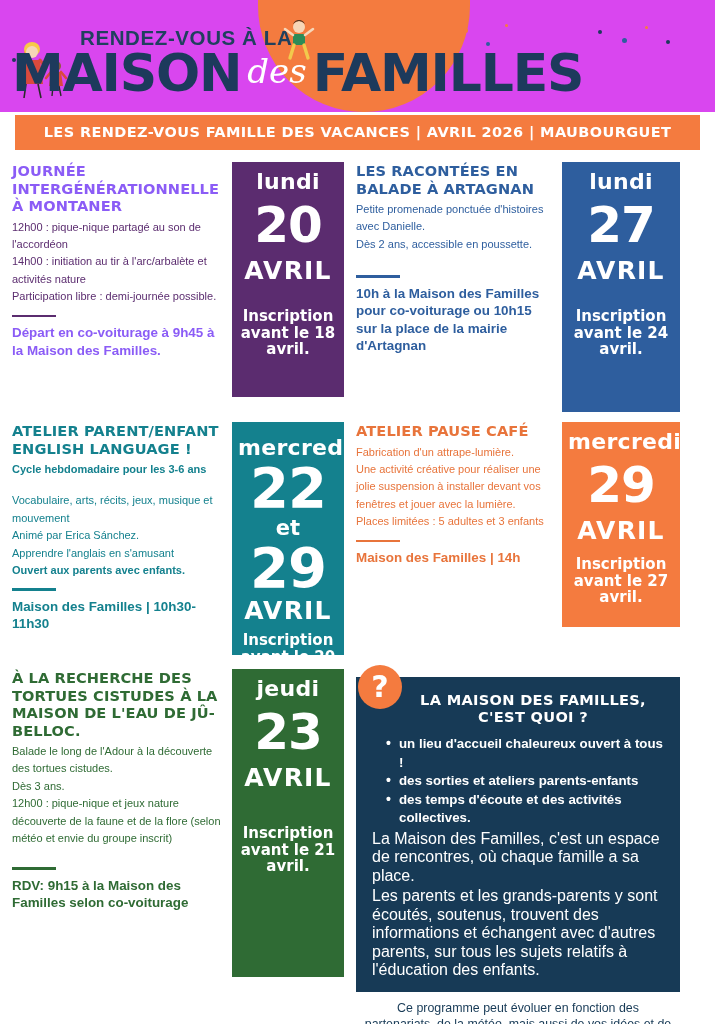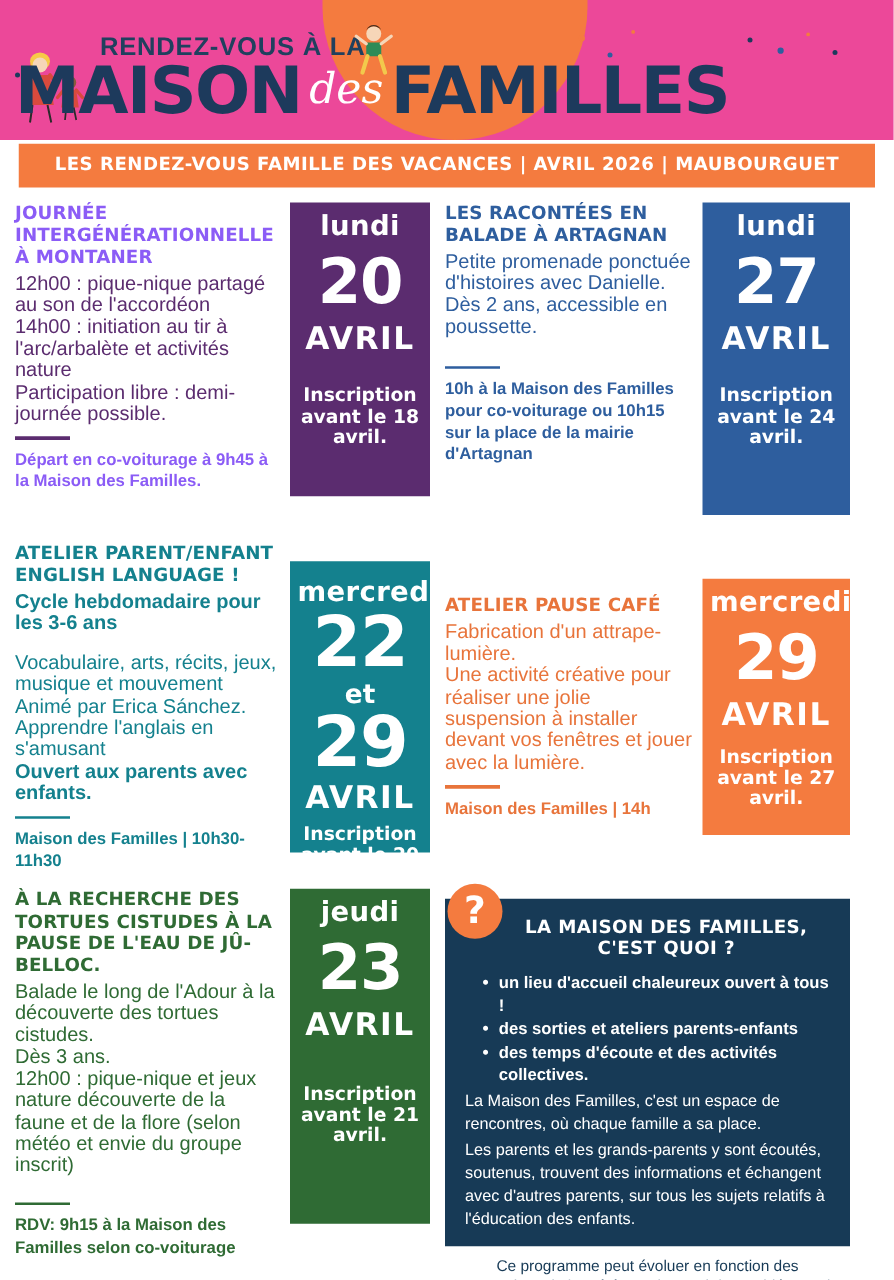--- a/index.html
+++ b/index.html
@@ -10,21 +10,21 @@
     background: #ffffff;
     font-family: "Liberation Sans", sans-serif;
     overflow: hidden;
     position: relative;
   }
 
   
   .header {
     position: relative;
     height: 112px;
-    background: #ec4899;
+    background: #d946ef;
     overflow: hidden;
   }
   .header-arc {
     position: absolute;
     left: 258px;
     top: -74px;
     width: 212px;
     height: 186px;
     background: #F47B3F;
     border-radius: 0 0 110px 110px;
@@ -103,21 +103,21 @@
 
   .blk-title {
     font-size: 14.6px;
     font-weight: bold;
     line-height: 17.5px;
     letter-spacing: 0.1px;
     margin-bottom: 4px;
     font-family: "DejaVu Sans", sans-serif;
   }
   .blk-body {
-    font-size: 16px;
+    font-size: 11px;
     line-height: 17.4px;
   }
   .blk-body p { margin: 0; }
   .rule {
     width: 44px;
     height: 2.6px;
     margin: 9px 0 7px 0;
   }
   .blk-foot {
     font-size: 13.4px;
@@ -229,21 +229,21 @@
     line-height: 18.5px;
     position: relative;
     padding-left: 13px;
   }
   .info-bullets li::before {
     content: "\2022";
     position: absolute;
     left: 0; top: -1px;
     font-size: 14px;
   }
-  .info-para { font-size: 13px; line-height: 18.5px; margin-top: 2px; }
+  .info-para { font-size: 16px; line-height: 18.5px; margin-top: 2px; }
 
   
   .footer {
     color: #173A56;
     padding: 8px 6px 0 6px;
     text-align: center;
   }
   .foot-note { font-size: 12.4px; line-height: 16.5px; }
 
   
@@ -335,21 +335,21 @@
     <div class="col-date2">
       <div class="datecard bg-blue" style="height:250px;">
         <div class="dc-day">lundi</div>
         <div class="dc-num">27</div>
         <div class="dc-month">AVRIL</div>
         <div class="dc-note">Inscription avant le 24 avril.</div>
       </div>
     </div>
   </div>
 
-  <div class="row" style="margin-top:22px;align-items:center;">
+  <div class="row" style="margin-top:10px;">
 
     <div class="col-text c-teal">
       <div class="blk-title">ATELIER PARENT/ENFANT ENGLISH LANGUAGE !</div>
       <div class="blk-body">
         <p style="font-weight:bold;">Cycle hebdomadaire pour les 3-6 ans</p>
         <p style="height:14px;"></p>
         <p>Vocabulaire, arts, récits, jeux, musique et mouvement</p>
         <p>Animé par Erica Sánchez.</p>
         <p>Apprendre l'anglais en s'amusant</p>
         <p style="font-weight:bold;">Ouvert aux parents avec enfants.</p>
@@ -367,50 +367,51 @@
         <div class="dc-month">AVRIL</div>
         <div class="dc-note dc-note-tight">Inscription avant le 20 avril.</div>
       </div>
     </div>
 
     <div class="col-text2 c-orange">
       <div class="blk-title">ATELIER PAUSE CAFÉ</div>
       <div class="blk-body">
         <p>Fabrication d'un attrape-lumière.</p>
         <p>Une activité créative pour réaliser une jolie suspension à installer devant vos fenêtres et jouer avec la lumière.</p>
+        <p>Places limitées : 5 adultes et 3 enfants</p>
       </div>
       <div class="rule"></div>
       <div class="blk-foot">Maison des Familles | 14h</div>
     </div>
 
     <div class="col-date2">
       <div class="datecard bg-orange" style="height:205px;">
         <div class="dc-day">mercredi</div>
         <div class="dc-num">29</div>
         <div class="dc-month">AVRIL</div>
         <div class="dc-note" style="margin-top:10px;">Inscription avant le 27 avril.</div>
       </div>
     </div>
   </div>
 
   <div class="row" style="margin-top:14px;">
 
     <div class="col-text c-green">
-      <div class="blk-title">À LA RECHERCHE DES TORTUES CISTUDES À LA PAUSE DE L'EAU DE JÛ-BELLOC.</div>
+      <div class="blk-title">À LA RECHERCHE DES TORTUES CISTUDES À LA MAISON DE L'EAU DE JÛ-BELLOC.</div>
       <div class="blk-body">
         <p>Balade le long de l'Adour à la découverte des tortues cistudes.</p>
         <p>Dès 3 ans.</p>
         <p>12h00 : pique-nique et jeux nature découverte de la faune et de la flore (selon météo et envie du groupe inscrit)</p>
       </div>
       <div class="rule" style="margin-top:20px;"></div>
       <div class="blk-foot">RDV: 9h15 à la Maison des Familles selon co-voiturage</div>
     </div>
 
     <div class="col-date">
-      <div class="datecard bg-green" style="height:268px;">
+      <div class="datecard bg-green" style="height:308px;">
         <div class="dc-day">jeudi</div>
         <div class="dc-num">23</div>
         <div class="dc-month">AVRIL</div>
         <div class="dc-note" style="margin-top:32px;">Inscription avant le 21 avril.</div>
       </div>
     </div>
 
     <div style="width:336px;padding-left:12px;">
 
       <div class="info-wrap">

